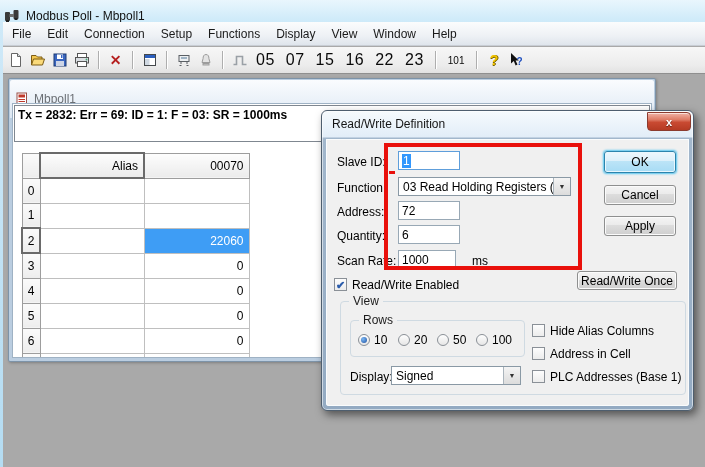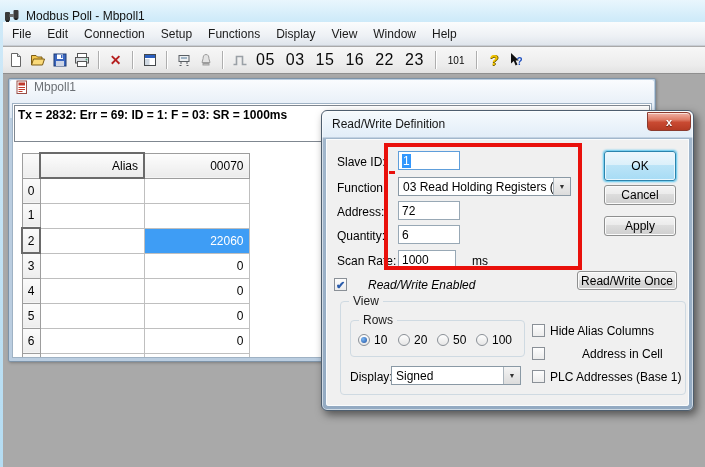--- a/index.html
+++ b/index.html
@@ -40,21 +40,21 @@
     background:linear-gradient(180deg,#cfe9f8,#b4dcf2);}
   
   .child{
     position:absolute;left:8px;top:78px;width:648px;height:284px;
     background:#bacde0;border:1px solid #7d93a8;border-radius:2px;
     box-shadow:1px 1px 3px rgba(0,0,0,.25);box-sizing:border-box;
   }
   .child-titlebar{
     position:absolute;left:1px;top:1px;right:1px;height:38px;
     background:linear-gradient(180deg,#fafcfe 0%,#e9f0f8 60%,#dbe7f2 100%);
-    display:flex;align-items:flex-start;padding-left:5px;border-radius:2px 2px 0 0;
+    display:flex;align-items:center;padding-left:5px;border-radius:2px 2px 0 0;
   }
   .child-title{font-size:12px;color:#6b6f74;margin-left:5px;}
   .child-client{
     position:absolute;left:3px;right:3px;top:24px;bottom:3px;
     background:#fff;overflow:hidden;border:1px solid #9fb2c4;
   }
   .statusbox{
     position:absolute;left:1px;top:1px;right:1px;height:37px;
     background:#fff;border:1px solid #7f8790;box-sizing:border-box;
     font-size:12px;font-weight:bold;color:#000;padding:2px 3px;
@@ -216,21 +216,21 @@
         <rect x="5" y="11.5" width="6" height="1.5" fill="#cfcfcf" stroke="#9c9c9c"></rect>
       </svg>
   </span>
   <span class="tb-sep"></span>
   <span class="tb-ico">
     <svg width="16" height="16" viewBox="0 0 16 16">
         <path d="M1.5 12.5h3v-8h6v8h4" fill="none" stroke="#9aa0a6" stroke-width="1.6"></path>
       </svg>
   </span>
   <span class="tb-num">05</span>
-  <span class="tb-num">03</span>
+  <span class="tb-num">07</span>
   <span class="tb-num">15</span>
   <span class="tb-num">16</span>
   <span class="tb-num">22</span>
   <span class="tb-num">23</span>
   <span class="tb-sep"></span>
   <span class="tb-101">101</span>
   <span class="tb-sep"></span>
   <span class="tb-ico tb-q">?</span>
   <span class="tb-ico">
     <svg width="16" height="16" viewBox="0 0 16 16">
@@ -334,23 +334,23 @@
 
     <span class="lbl" style="left:11px;top:115px;">Scan Rate:</span>
     <div class="tb-input" style="left:72px;top:111px;width:58px;height:19px;">
       <span>1000</span>
     </div>
     <span class="lbl" style="left:146px;top:115px;">ms</span>
 
     <div class="cb" style="left:8px;top:139px;">
       <span>✔</span>
     </div>
-    <span class="lbl" style="left:42px;top:139px;font-style:italic;">Read/Write Enabled</span>
-
-    <div class="btn btn-default" style="left:278px;top:12px;width:72px;height:30px;">OK</div>
+    <span class="lbl" style="left:26px;top:139px;">Read/Write Enabled</span>
+
+    <div class="btn btn-default" style="left:278px;top:12px;width:72px;height:22px;">OK</div>
     <div class="btn" style="left:278px;top:46px;width:72px;height:20px;">Cancel</div>
     <div class="btn" style="left:278px;top:77px;width:72px;height:20px;">Apply</div>
     <div class="btn" style="left:251px;top:132px;width:100px;height:19px;">Read/Write Once</div>
 
     <div class="grp" style="left:14px;top:162px;width:346px;height:94px;">
       <span class="grp-label">View</span>
 
       <div class="grp" style="left:9px;top:18px;width:175px;height:37px;">
         <span class="grp-label">Rows</span>
         <span class="radio sel" style="left:7px;top:13px;"></span>
@@ -365,21 +365,21 @@
 
       <span class="lbl" style="left:9px;top:68px;">Display:</span>
       <div class="combo" style="left:50px;top:64px;width:130px;height:19px;">
         <span class="ctext">Signed</span>
         <span class="carrow">▼</span>
       </div>
 
       <span class="cb" style="left:191px;top:22px;"></span>
       <span class="lbl" style="left:209px;top:22px;">Hide Alias Columns</span>
       <span class="cb" style="left:191px;top:45px;"></span>
-      <span class="lbl" style="left:209px;top:45px;margin-left:32px;">Address in Cell</span>
+      <span class="lbl" style="left:209px;top:45px;">Address in Cell</span>
       <span class="cb" style="left:191px;top:68px;"></span>
       <span class="lbl" style="left:209px;top:68px;">PLC Addresses (Base 1)</span>
     </div>
   </div>
 </div>
 
 <div class="red-rect"></div>
 <div class="red-dash"></div>
 
 </body></html>

